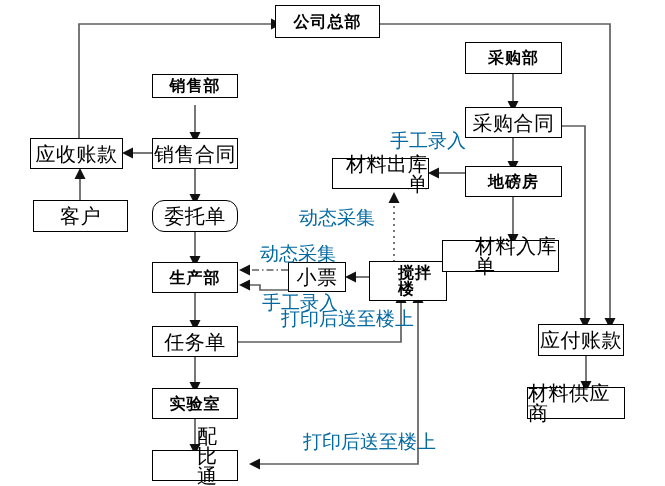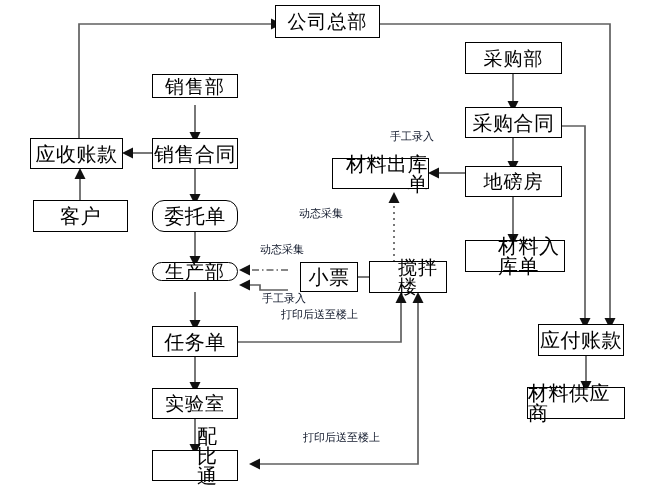--- a/index.html
+++ b/index.html
@@ -25,28 +25,28 @@
     display: flex;
     align-items: center;
     justify-content: center;
     font-size: 20px;
     color: #000000;
     line-height: 1;
     letter-spacing: 0.5px;
     z-index: 5;
   }
   .node.bold {
-    font-weight: normal;
-    font-size: 19px;
+    font-weight: bold;
+    font-size: 16px;
     letter-spacing: 1px;
   }
   .label {
     position: absolute;
-    font-size: 11px;
-    color: #0f172a;
+    font-size: 19px;
+    color: #0369a1;
     white-space: nowrap;
     line-height: 1;
     z-index: 6;
   }
   svg.wires {
     position: absolute;
     left: 0;
     top: 0;
     width: 665px;
     height: 486px;
@@ -150,41 +150,41 @@
   <div class="node bold" style="left:152px; top:74px; width:86px; height:24px;">销售部</div>
 
   <div class="node" style="left:152px; top:138px; width:86px; height:31px;">销售合同</div>
 
   <div class="node" style="left:152px; top:200px; width:86px; height:32px;border-radius:12px;">委托单</div>
 
   <div class="node" style="left:33px; top:200px; width:95px; height:32px;">客户</div>
 
   <div class="node" style="left:30px; top:138px; width:93px; height:31px;">应收账款</div>
 
-  <div class="node bold" style="left:152px; top:262px; width:86px; height:19px;border-radius:10px;">生产部</div>
+  <div class="node bold" style="left:152px; top:262px; width:86px; height:31px;">生产部</div>
 
   <div class="node" style="left:152px; top:326px; width:86px; height:31px;">任务单</div>
 
   <div class="node bold" style="left:152px; top:388px; width:86px; height:31px;">实验室</div>
 
   <div class="node" style="left:152px; top:450px; width:86px; height:31px;padding-left:44px;">配比通知</div>
 
-  <div class="node" style="left:300px; top:262px; width:58px; height:30px;">小票</div>
-
-  <div class="node bold" style="left:369px; top:261px; width:78px; height:32px;padding-left:28px;">搅拌楼</div>
+  <div class="node" style="left:288px; top:262px; width:58px; height:30px;">小票</div>
+
+  <div class="node bold" style="left:369px; top:261px; width:78px; height:40px;padding-left:28px;">搅拌楼</div>
 
   <div class="node" style="left:332px; top:158px; width:97px; height:31px;text-align:right;">材料出库单</div>
 
   <div class="node bold" style="left:465px; top:42px; width:97px; height:32px;">采购部</div>
 
   <div class="node" style="left:465px; top:107px; width:97px; height:31px;">采购合同</div>
 
   <div class="node bold" style="left:465px; top:166px; width:97px; height:31px;">地磅房</div>
 
-  <div class="node" style="left:465px; top:240px; width:100px; height:32px;padding-left:32px;">材料入库单</div>
+  <div class="node" style="left:442px; top:240px; width:117px; height:32px;padding-left:32px;">材料入库单</div>
 
   <div class="node" style="left:538px; top:324px; width:86px; height:32px;">应付账款</div>
 
   <div class="node" style="left:527px; top:387px; width:98px; height:32px;">材料供应商</div>
 
   <div class="label" style="left:390px; top:131px;">手工录入</div>
 
   <div class="label" style="left:299px; top:208px;">动态采集</div>
 
   <div class="label" style="left:260px; top:244px;">动态采集</div>

